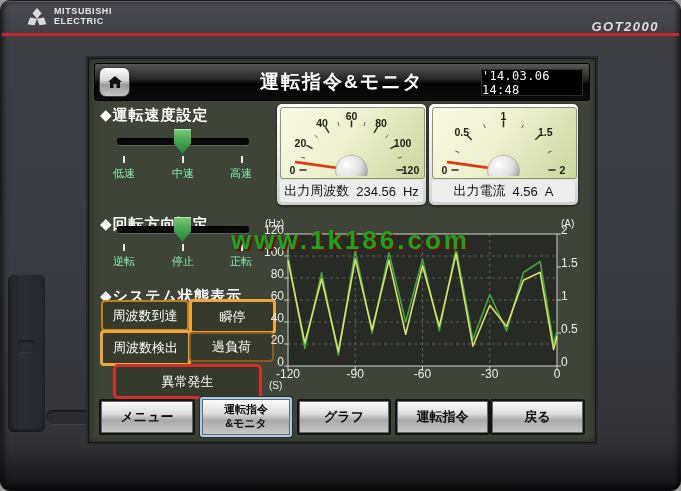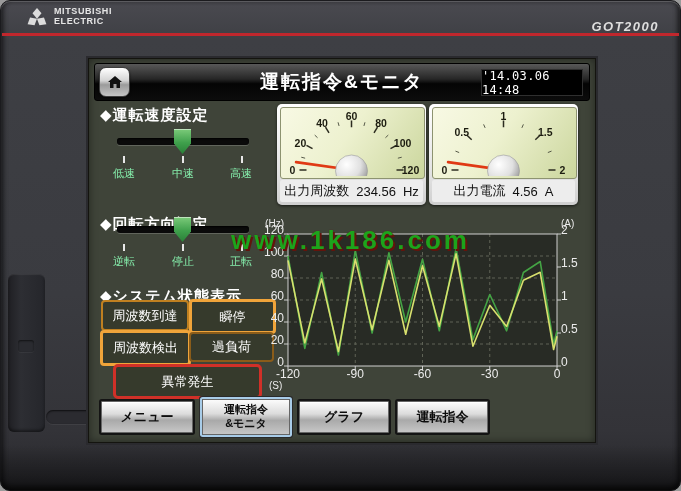--- a/index.html
+++ b/index.html
@@ -263,16 +263,17 @@
       </div>
     <div class="watermark" id="watermark" style="color: rgb(28, 164, 28);">www.1k186.com</div>
 
     <div class="nav-btn" style="left:12px;width:90px;">メニュー</div>
     <div class="nav-btn active" style="left:113px;width:86px;">
       <span>運転指令</span>
       <span>&amp;モニタ</span>
     </div>
     <div class="nav-btn" style="left:210px;width:88px;">グラフ</div>
     <div class="nav-btn" style="left:308px;width:89px;">運転指令</div>
+    <div class="nav-btn" style="left:403px;width:89px;">戻る</div>
   </div>
 
   <div class="lip"></div>
 </div>
 
 </body></html>

